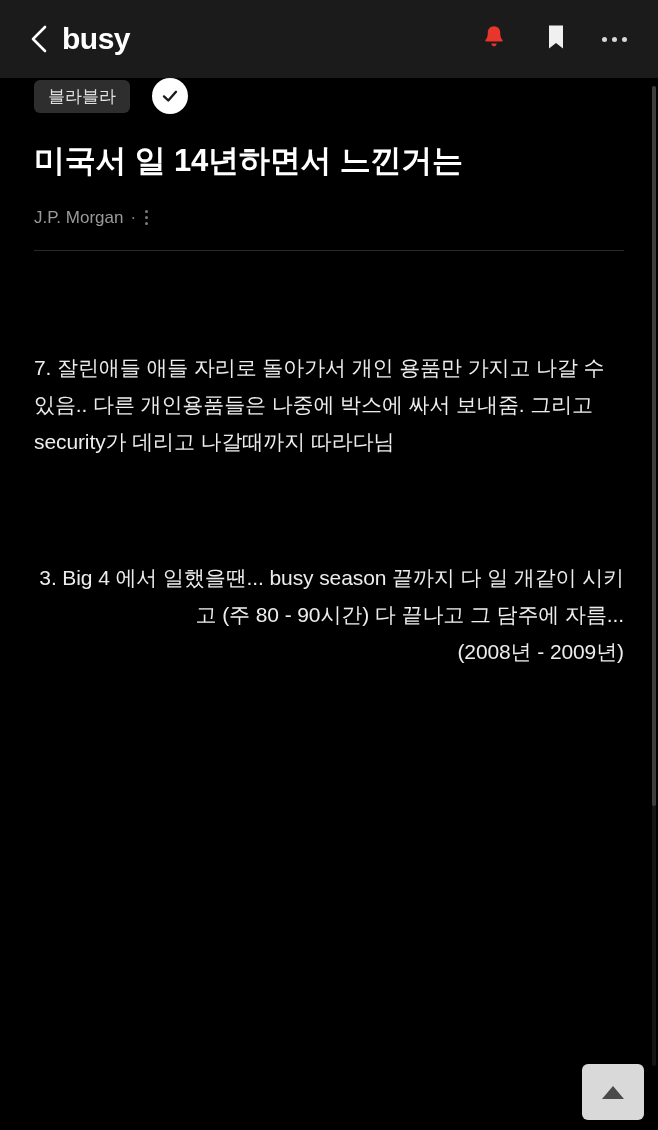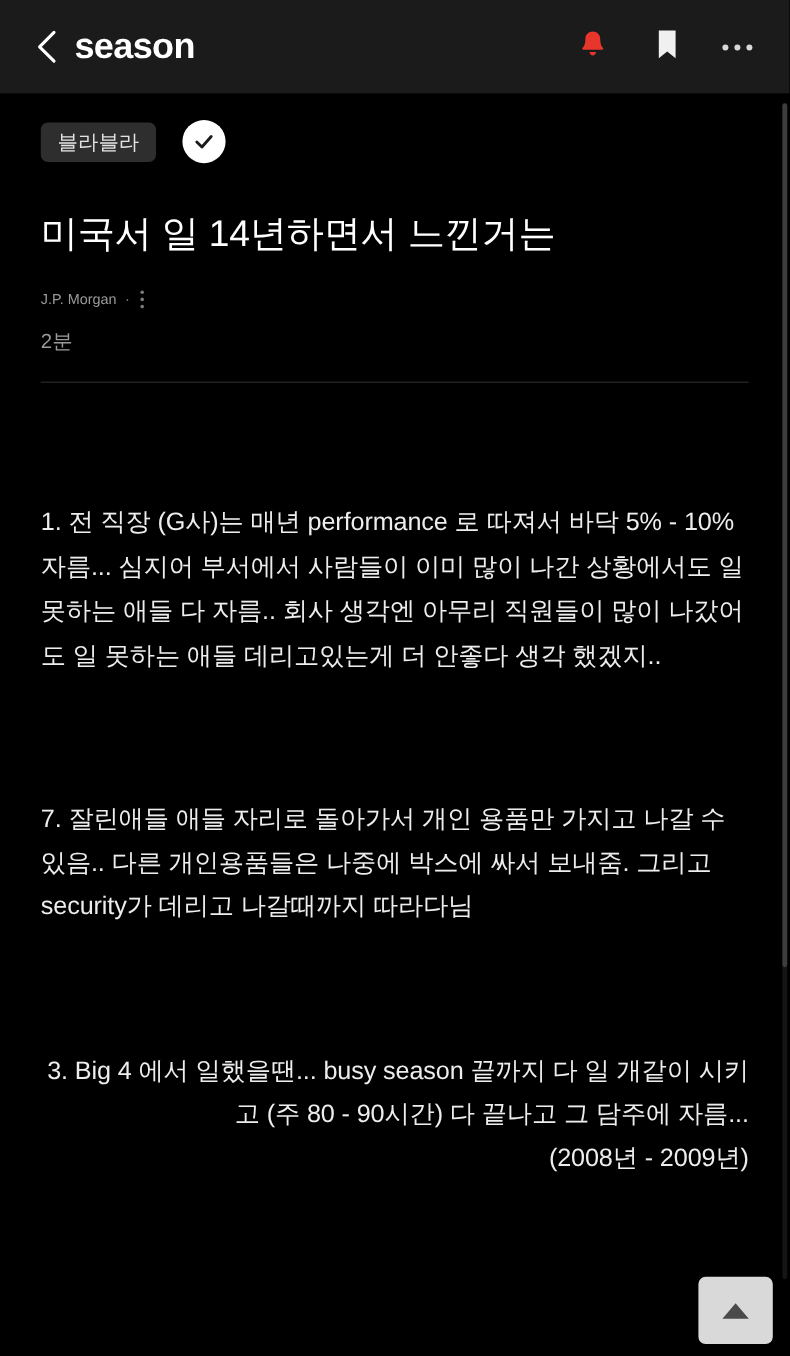--- a/index.html
+++ b/index.html
@@ -69,21 +69,20 @@
   
   .content {
     background: #000;
     padding: 0 34px;
     box-sizing: border-box;
   }
 
   .topic-row {
     display: flex;
     align-items: center;
-    padding-top: 22px;
     padding-bottom: 6px;
   }
   .topic-chip {
     background: #2e2e2e;
     color: #e3e3e3;
     font-size: 17px;
     border-radius: 6px;
     padding: 8px 14px;
     line-height: 1;
   }
@@ -95,30 +94,30 @@
     margin-left: 22px;
     display: flex;
     align-items: center;
     justify-content: center;
   }
   .verified svg { display: block; }
 
   .post-title {
     font-size: 31px;
     line-height: 1.35;
-    font-weight: normal;
+    font-weight: bold;
     color: #ffffff;
-    margin-top: 32px;
+    margin-top: 20px;
     margin-bottom: 0;
     letter-spacing: -0.2px;
   }
 
   .meta {
     margin-top: 26px;
-    font-size: 12px;
+    font-size: 17px;
     color: #9a9a9a;
     display: flex;
     align-items: center;
   }
   .meta .sep {
     margin: 0 7px;
     color: #8a8a8a;
   }
   .meta .more-dots {
     display: inline-flex;
@@ -190,21 +189,21 @@
 <body>
 
 <div class="topbar">
   <div class="back-btn">
     <span>
       <svg width="22" height="30" viewBox="0 0 22 30" fill="none">
         <path d="M17 3 L5 15 L17 27" stroke="#ffffff" stroke-width="2.6" stroke-linecap="round" stroke-linejoin="round"></path>
       </svg>
     </span>
   </div>
-  <div class="brand">season</div>
+  <div class="brand">busy</div>
 
   <div class="topbar-spacer"></div>
 
   <div class="top-icon bell">
     <span>
       <svg width="24" height="26" viewBox="0 0 24 26" fill="none">
         <path d="M12 2.2c-3.6 0-6.2 2.8-6.2 6.3 0 4.6-1.3 6.2-2.3 7.4-.5.6-.1 1.5.7 1.5h15.6c.8 0 1.2-.9.7-1.5-1-1.2-2.3-2.8-2.3-7.4 0-3.5-2.6-6.3-6.2-6.3z" fill="#e8362d"></path>
         <path d="M9.3 19.4c.2 1.7 1.4 2.9 2.7 2.9s2.5-1.2 2.7-2.9H9.3z" fill="#e8362d"></path>
       </svg>
     </span>
@@ -245,26 +244,24 @@
   <div class="meta">
     <span>J.P. Morgan</span>
     <span class="sep">·</span>
     <span class="more-dots">
         <i></i>
         <i></i>
         <i></i>
       </span>
   </div>
 
-  <div class="time">2분</div>
 
   <div class="divider"></div>
 
   <div class="body-text">
-    <p class="para">1. 전 직장 (G사)는 매년 performance 로 따져서 바닥 5% - 10% 자름... 심지어 부서에서 사람들이 이미 많이 나간 상황에서도 일 못하는 애들 다 자름.. 회사 생각엔 아무리 직원들이 많이 나갔어도 일 못하는 애들 데리고있는게 더 안좋다 생각 했겠지..</p>
     <p class="para">7. 잘린애들 애들 자리로 돌아가서 개인 용품만 가지고 나갈 수 있음.. 다른 개인용품들은 나중에 박스에 싸서 보내줌. 그리고 security가 데리고 나갈때까지 따라다님</p>
     <p class="para">3. Big 4 에서 일했을땐... busy season 끝까지 다 일 개같이 시키고 (주 80 - 90시간) 다 끝나고 그 담주에 자름...
 (2008년 - 2009년)</p>
     
     
   </div>
 </div>
 
 <div class="scrollbar">
   <div class="thumb"></div>

